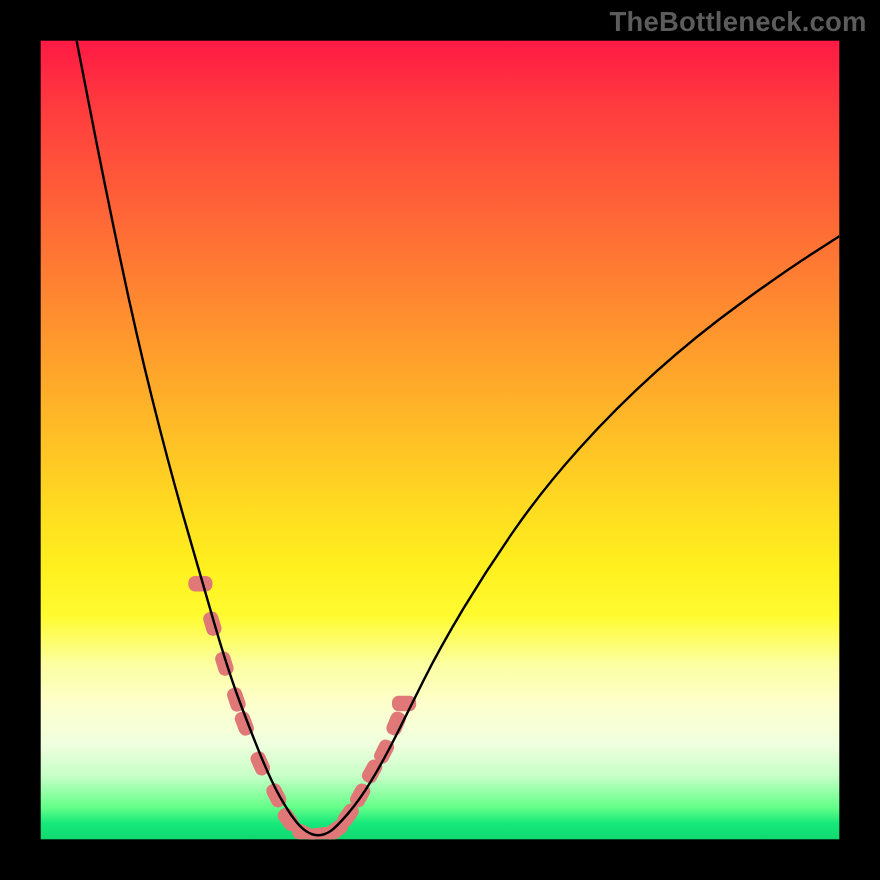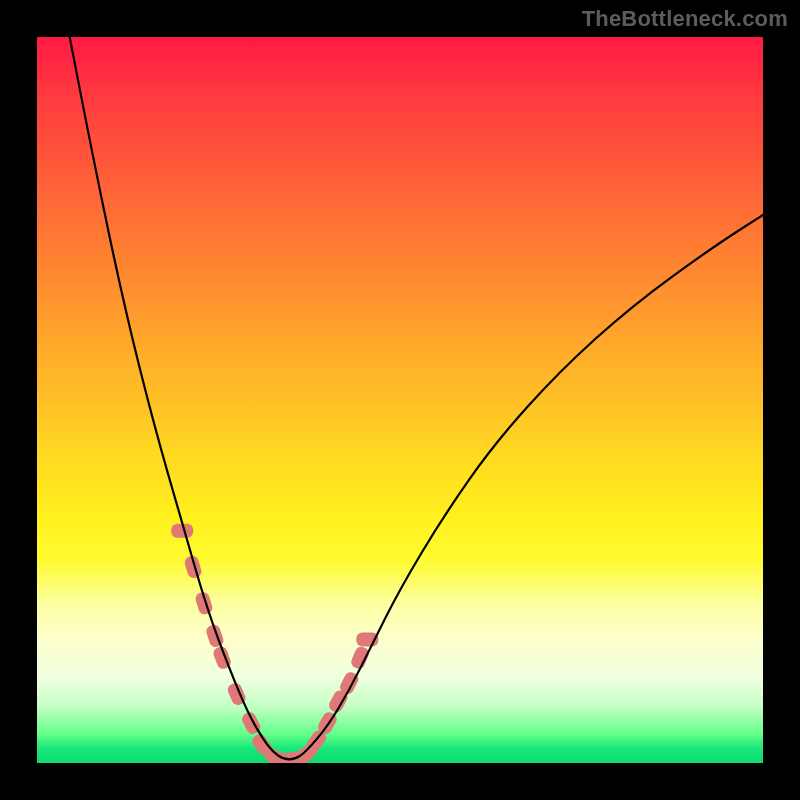--- a/index.html
+++ b/index.html
@@ -41,21 +41,21 @@
       #64ff88 96%,
       #17e87a 98%,
       #0fd96f 100%
     );
   }
   .watermark {
     position: absolute;
     top: 6px;
     right: 12px;
     font-family: Arial, Helvetica, sans-serif;
-    font-size: 22px;
+    font-size: 25px;
     font-weight: bold;
     color: #5c5c5c;
     letter-spacing: 0.2px;
     user-select: none;
   }
   svg.curve {
     position: absolute;
     top: 0;
     left: 0;
     width: 726px;

